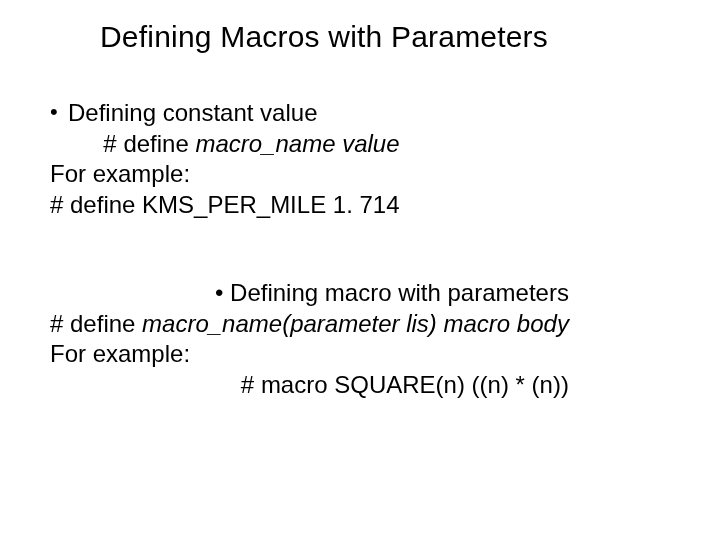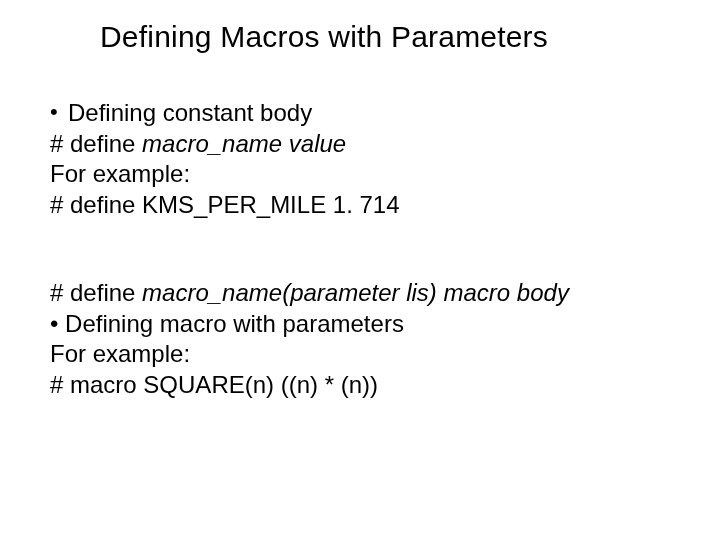--- a/index.html
+++ b/index.html
@@ -45,47 +45,47 @@
     align-items: flex-start;
   }
   .bullet {
     width: 18px;
     flex: 0 0 18px;
     text-align: left;
     font-size: 22px;
     line-height: 1.28;
   }
   .ital { font-style: italic; }
-  .nowrap { white-space: nowrap; }
+  .nowrap { white-space: nowrap; text-align: right; }
 </style>
 </head>
 <body>
 
 <div class="slide">
 
   <div class="title">Defining Macros with Parameters</div>
 
   <div class="block1">
     <div class="bullet-line">
       <span class="bullet">•</span>
-      <span>Defining constant body</span>
+      <span>Defining constant value</span>
     </div>
     <div class="nowrap">
       <span># define </span><span class="ital">macro_name value</span>
     </div>
     <div>For example:</div>
     <div class="nowrap"># define KMS_PER_MILE 1. 714</div>
   </div>
 
   <div class="block2">
     <div class="nowrap">
-      <span># define </span><span class="ital">macro_name(parameter lis) macro body</span>
-    </div>
-    <div class="nowrap">
       <span>•</span>
       <span> </span>
       <span>Defining macro with parameters</span>
+    </div>
+    <div class="nowrap">
+      <span># define </span><span class="ital">macro_name(parameter lis) macro body</span>
     </div>
     <div>For example:</div>
     <div class="nowrap"># macro SQUARE(n)  ((n) * (n))</div>
   </div>
 
 </div>
 
 </body></html>

